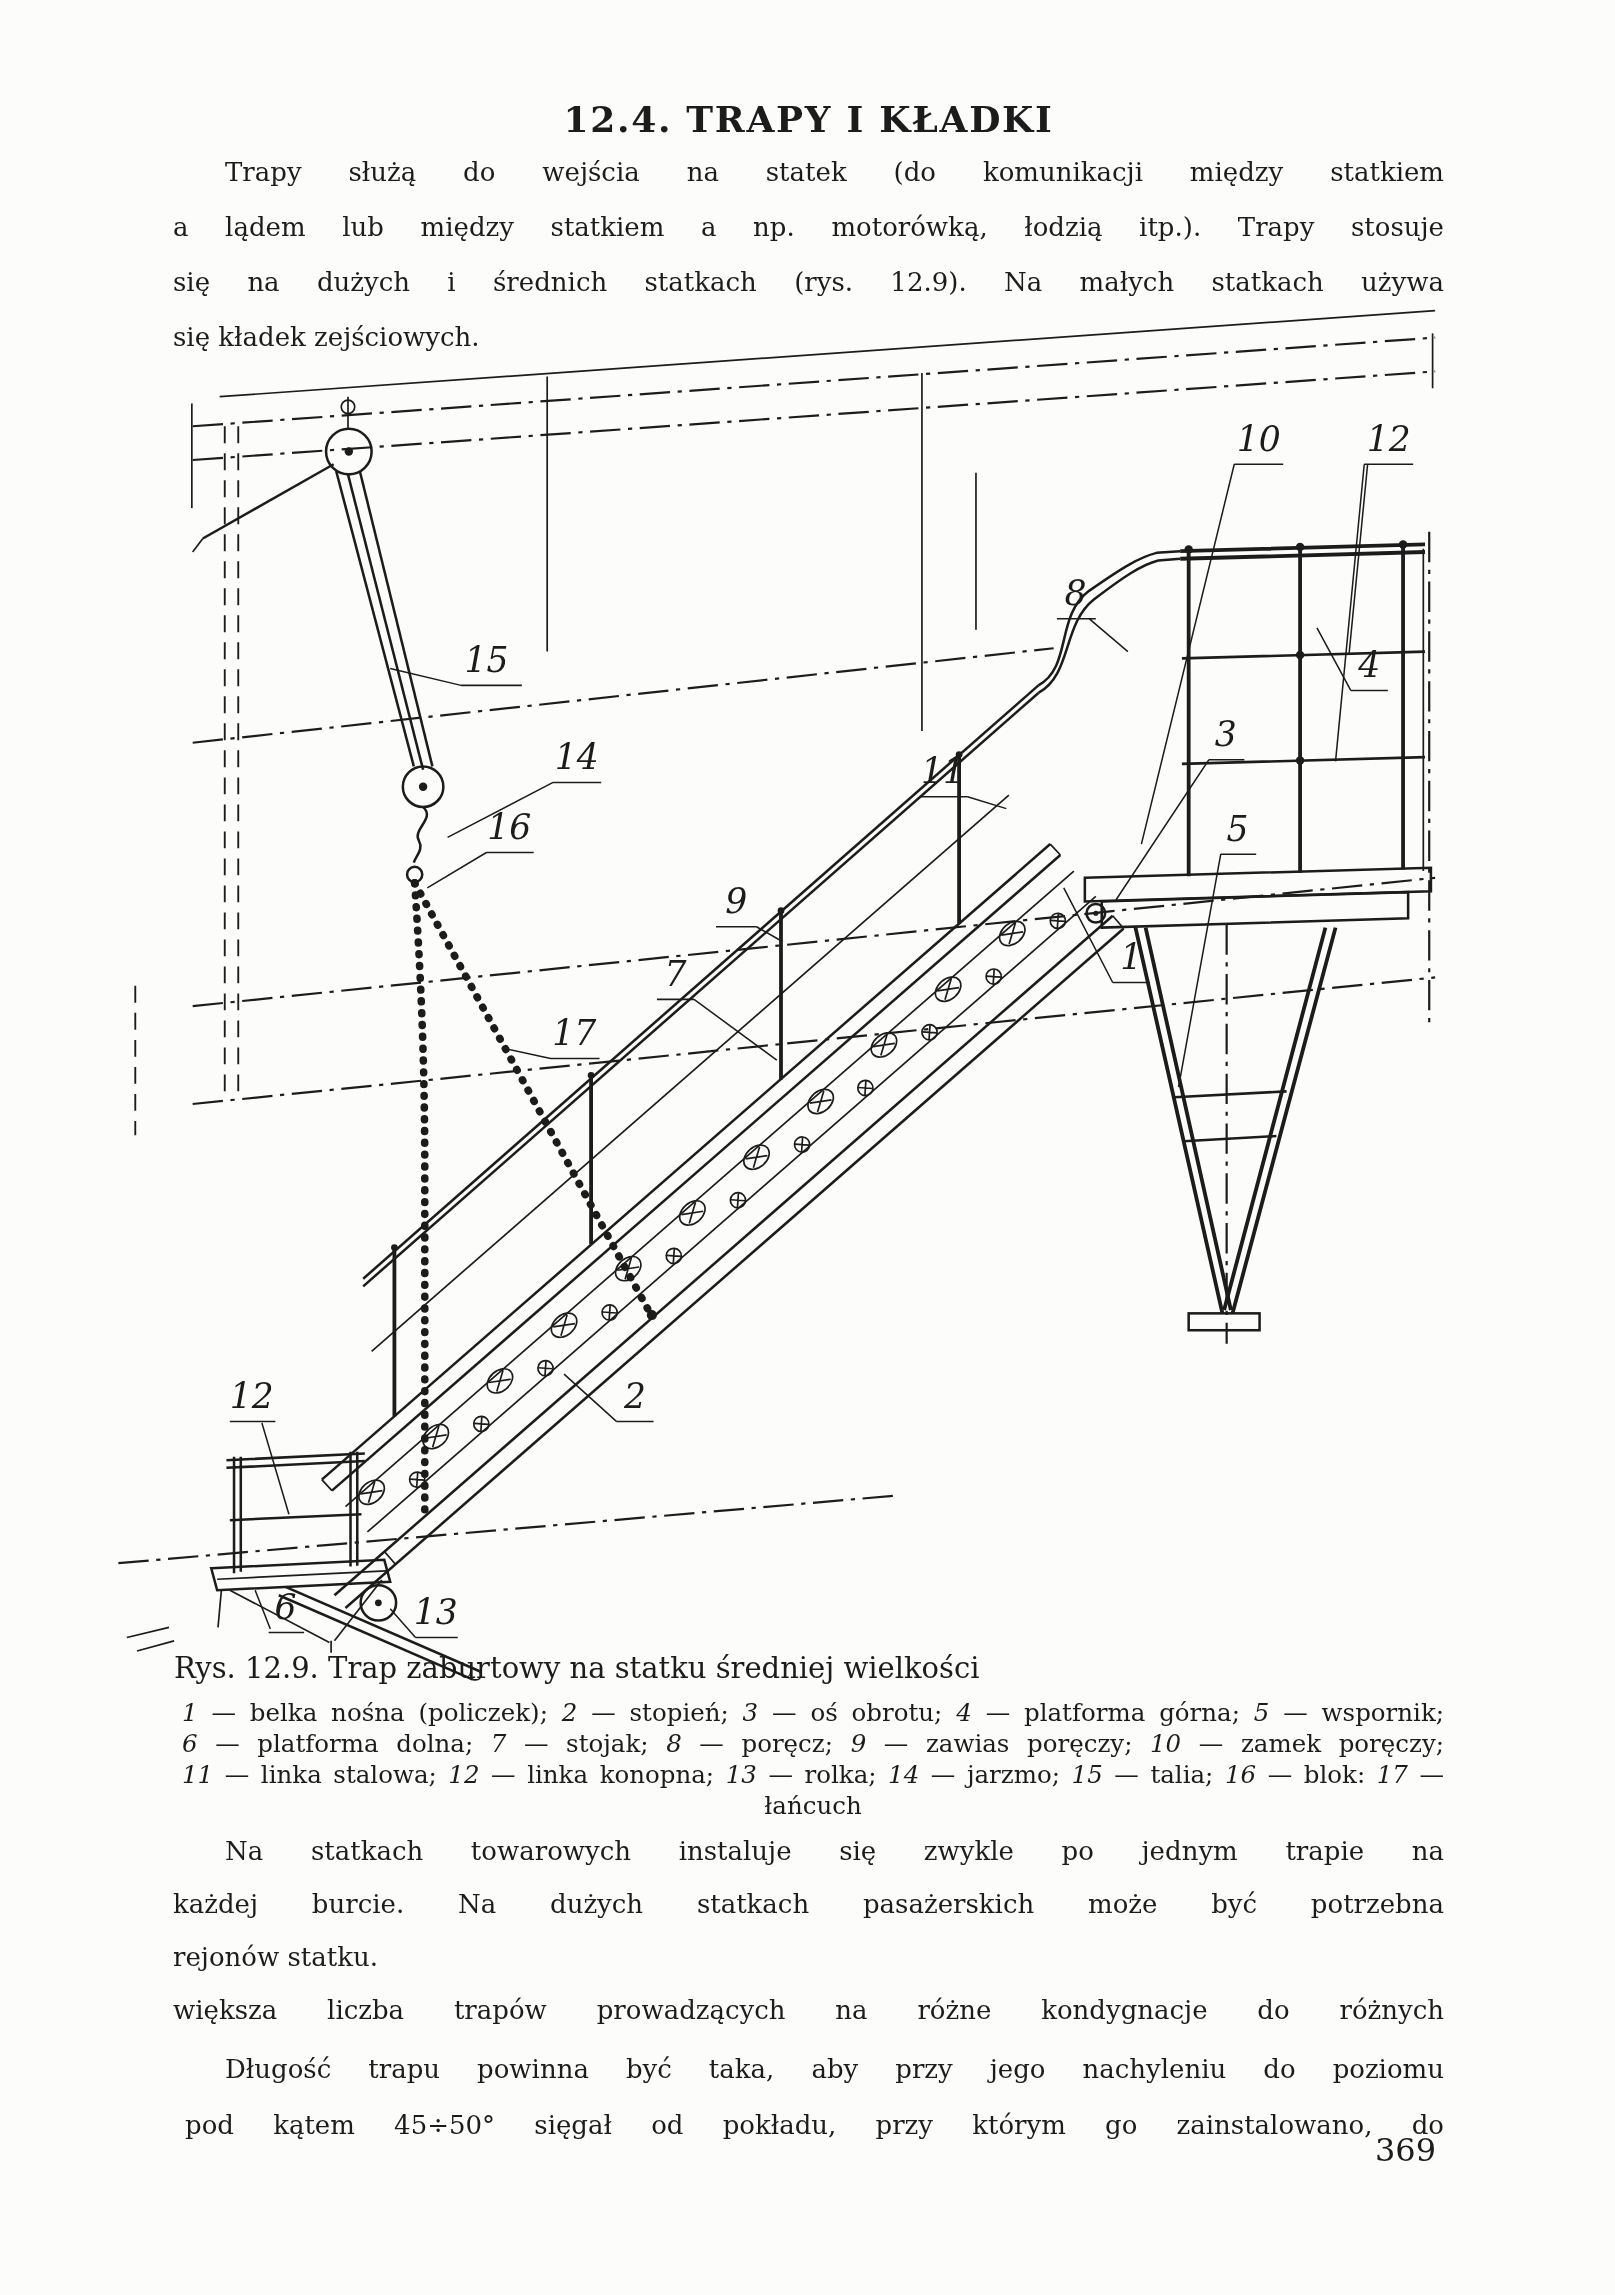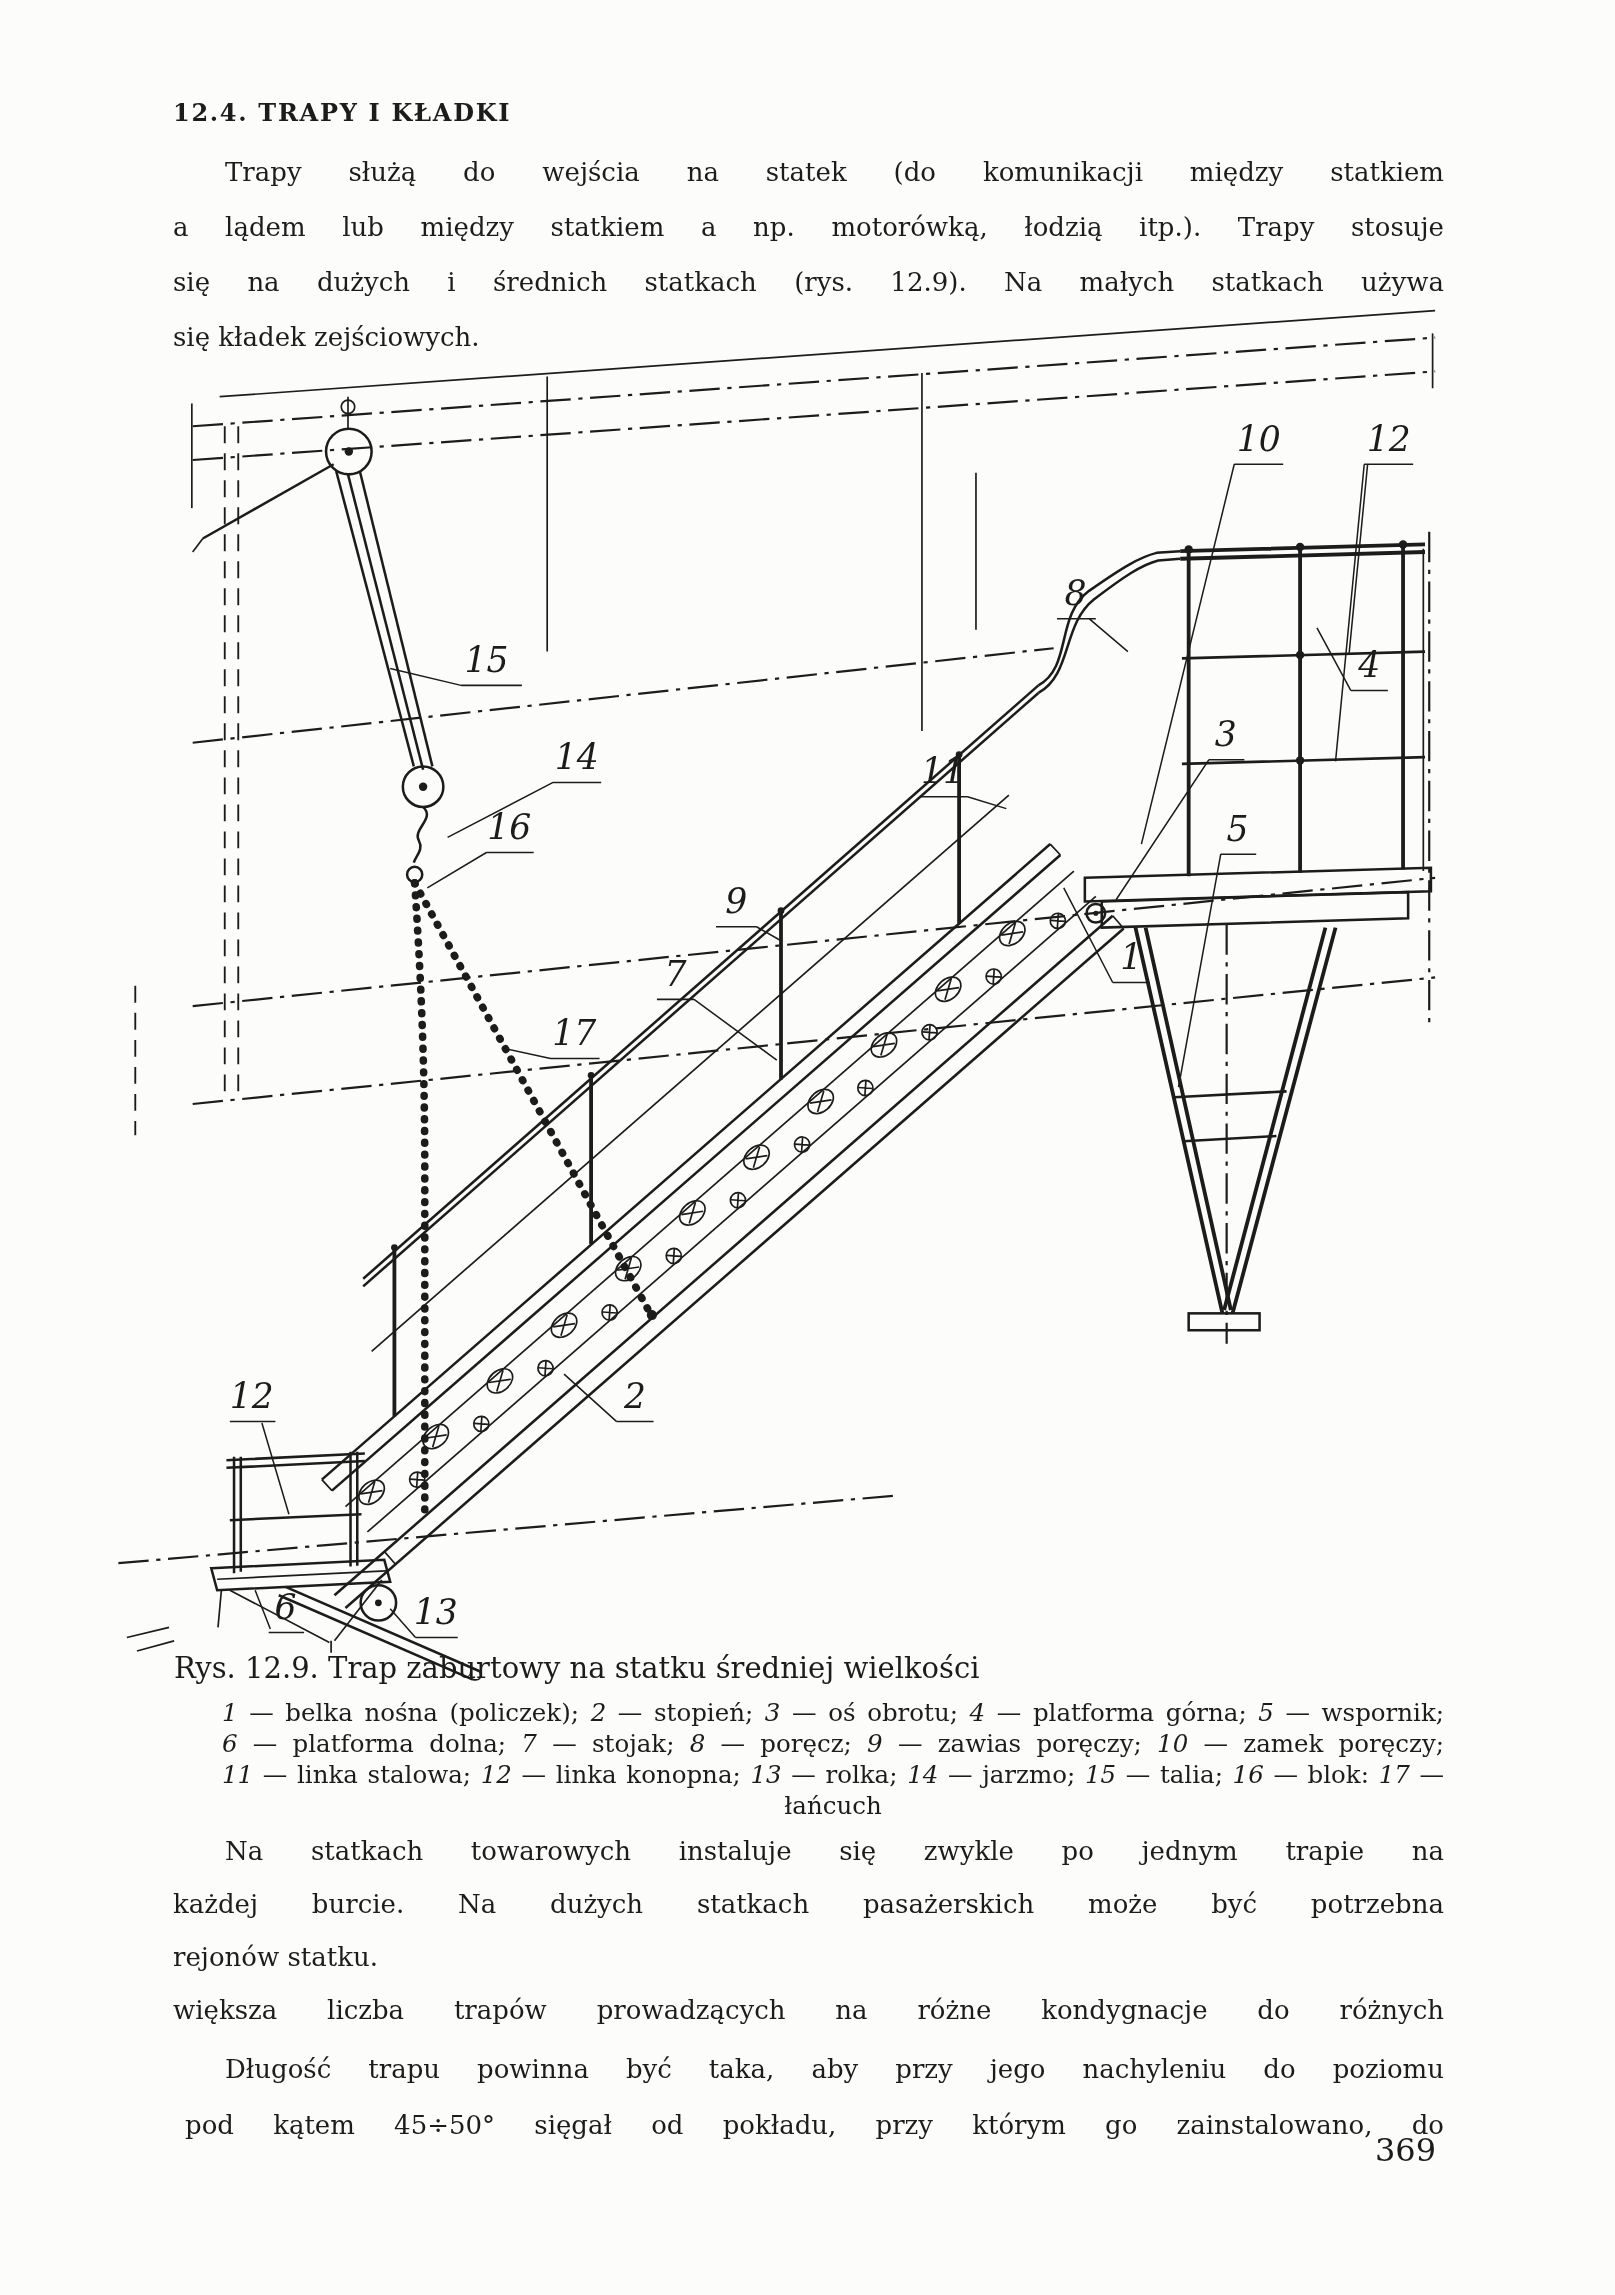--- a/index.html
+++ b/index.html
@@ -6,41 +6,41 @@
   .page{
     position:relative;
     width:1616px;height:2295px;
     background:#fcfcfa;
     color:#1c1c1c;
     font-family:"DejaVu Serif","Liberation Serif",serif;
     overflow:hidden;
   }
   .heading{
     position:absolute;top:98px;left:173px;width:1271px;
-    text-align:left;font-weight:bold;font-size:24px;letter-spacing:1.7px;
+    text-align:center;font-weight:bold;font-size:36px;letter-spacing:1.7px;
   }
   .para{position:absolute;left:173px;width:1271px;font-size:26px;}
   .para .ln{line-height:55px;height:55px;text-align:justify;text-align-last:justify;white-space:normal;}
   .para .ln.first{text-indent:52px;}
   .para .ln.last{text-align-last:left;}
   .para[data-justify-all] .ln.last{text-align-last:justify;margin-left:12px;}
   #p1{top:145px;}
   #p2{top:1825px;}
   #p2 .ln,#p3 .ln{line-height:53px;height:53px;}
   #p3{top:2041px;}
   #p3 .ln{line-height:56px;height:56px;}
   .caption{
     position:absolute;top:1651px;left:174px;width:1271px;
     text-align:left;font-size:29px;
   }
   .legend{
     position:absolute;top:1697px;left:182px;width:1262px;
     font-size:24.5px;
   }
-  .legend .ln{line-height:31px;height:31px;text-align:justify;text-align-last:justify;margin-left:40px;}
+  .legend .ln{line-height:31px;height:31px;text-align:justify;text-align-last:justify;}
   .legend .ln.last{text-align:left;text-align-last:center;}
   .legend i{font-style:italic;}
   .pagenum{
     position:absolute;top:2131px;right:180px;font-size:32px;
   }
   svg.fig{position:absolute;top:0;left:0;}
   
   .k{stroke:#1c1c1c;fill:none;stroke-width:3;}
   .thin{stroke-width:2;}
   .thick{stroke-width:4.5;}

